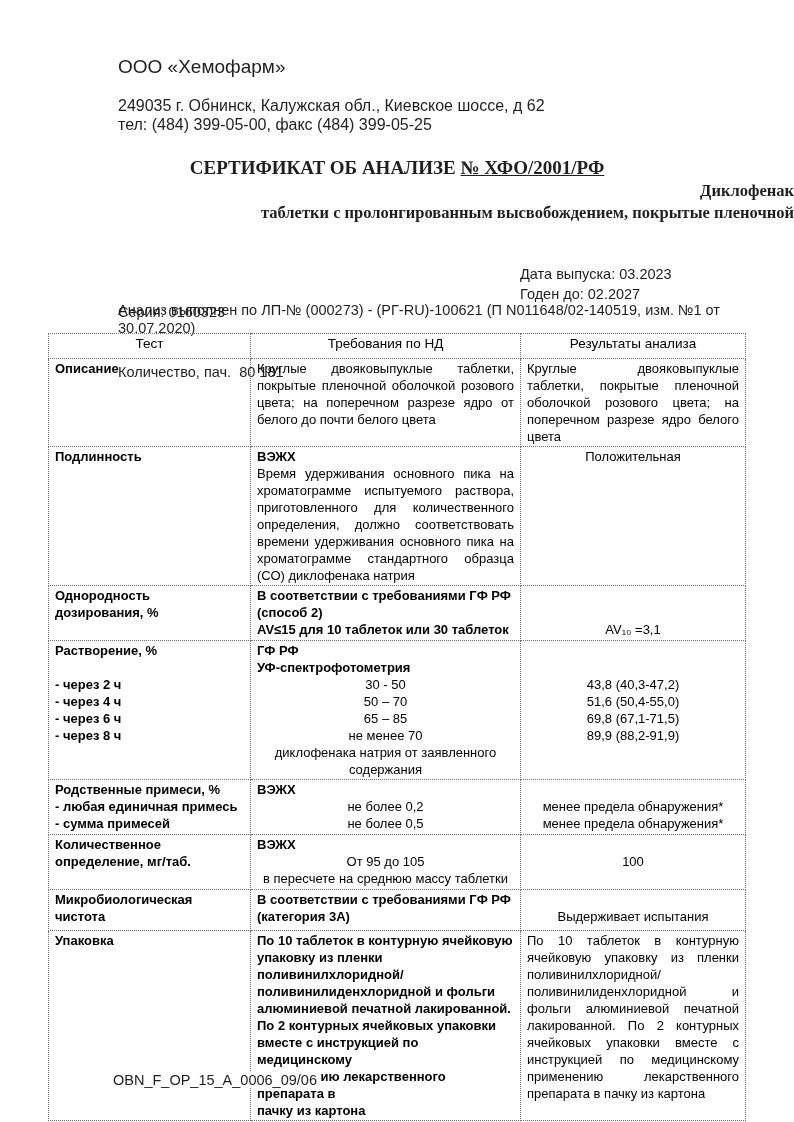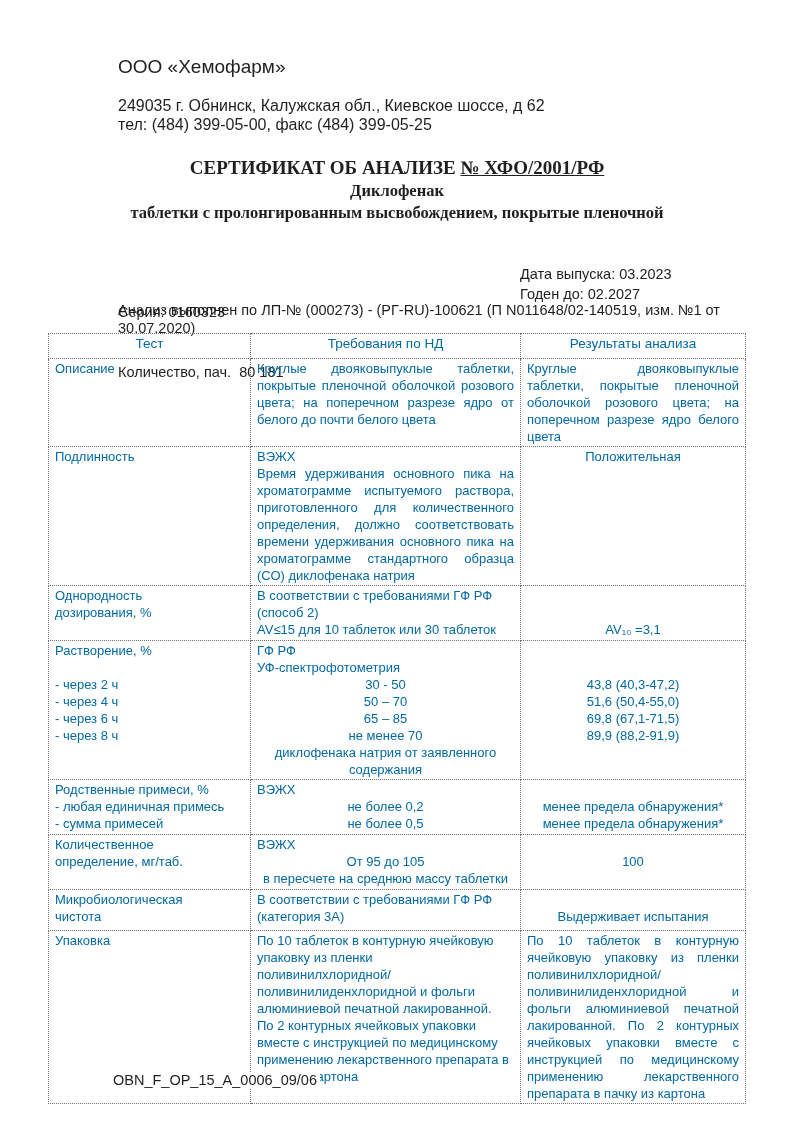--- a/index.html
+++ b/index.html
@@ -12,42 +12,42 @@
   
   .company{left:118px;top:56px;}
   .company .name{font-size:19px;margin-bottom:18px;}
   .company .line{font-size:16px;line-height:19px;}
   
   .title{left:0;top:157px;width:794px;text-align:center;
     font-family:"Liberation Serif","DejaVu Serif",serif;
     font-weight:bold;font-size:19px;}
   .title .certno{text-decoration:underline;}
   
-  .product{left:0;top:180px;width:794px;text-align:center;
+  .product{left:0;top:180px;width:794px;text-align:right;
     font-family:"Liberation Serif","DejaVu Serif",serif;
     font-weight:bold;font-size:16.5px;line-height:21.5px;}
   
   .series-left{left:118px;top:262px;font-size:14.5px;line-height:20px;white-space:pre-wrap;}
   .series-right{left:520px;top:264px;font-size:14.5px;line-height:20px;}
   .analysis{left:118px;top:301px;width:660px;font-size:14.5px;line-height:18px;}
   
   table.cert{
     position:absolute;left:48px;top:333px;width:697px;
     border-collapse:collapse;table-layout:fixed;
-    font-size:13px;color:#0369a1;
+    font-size:13px;color:#000000;
   }
   table.cert th, table.cert td{
     border:1px dotted #707070;vertical-align:top;padding:1px 6px;
   }
   table.cert th{
     font-weight:normal;font-size:13.5px;text-align:center;
     height:20px;padding:2px;
   }
   .ln{min-height:17px;line-height:17px;}
-  .a-l{text-align:left;}
+  .a-l{text-align:left;font-weight:bold;}
   .a-c{text-align:center;}
   .a-j{text-align:justify;}
   tbody tr.r0 td{height:64px;}
   tbody tr.r1 td{height:128px;}
   tbody tr.r2 td{height:52px;}
   tbody tr.r3 td{height:124px;}
   tbody tr.r4 td{height:52px;}
   tbody tr.r5 td{height:52px;}
   tbody tr.r6 td{height:38px;}
   tbody tr.r7 td{height:170px;}

